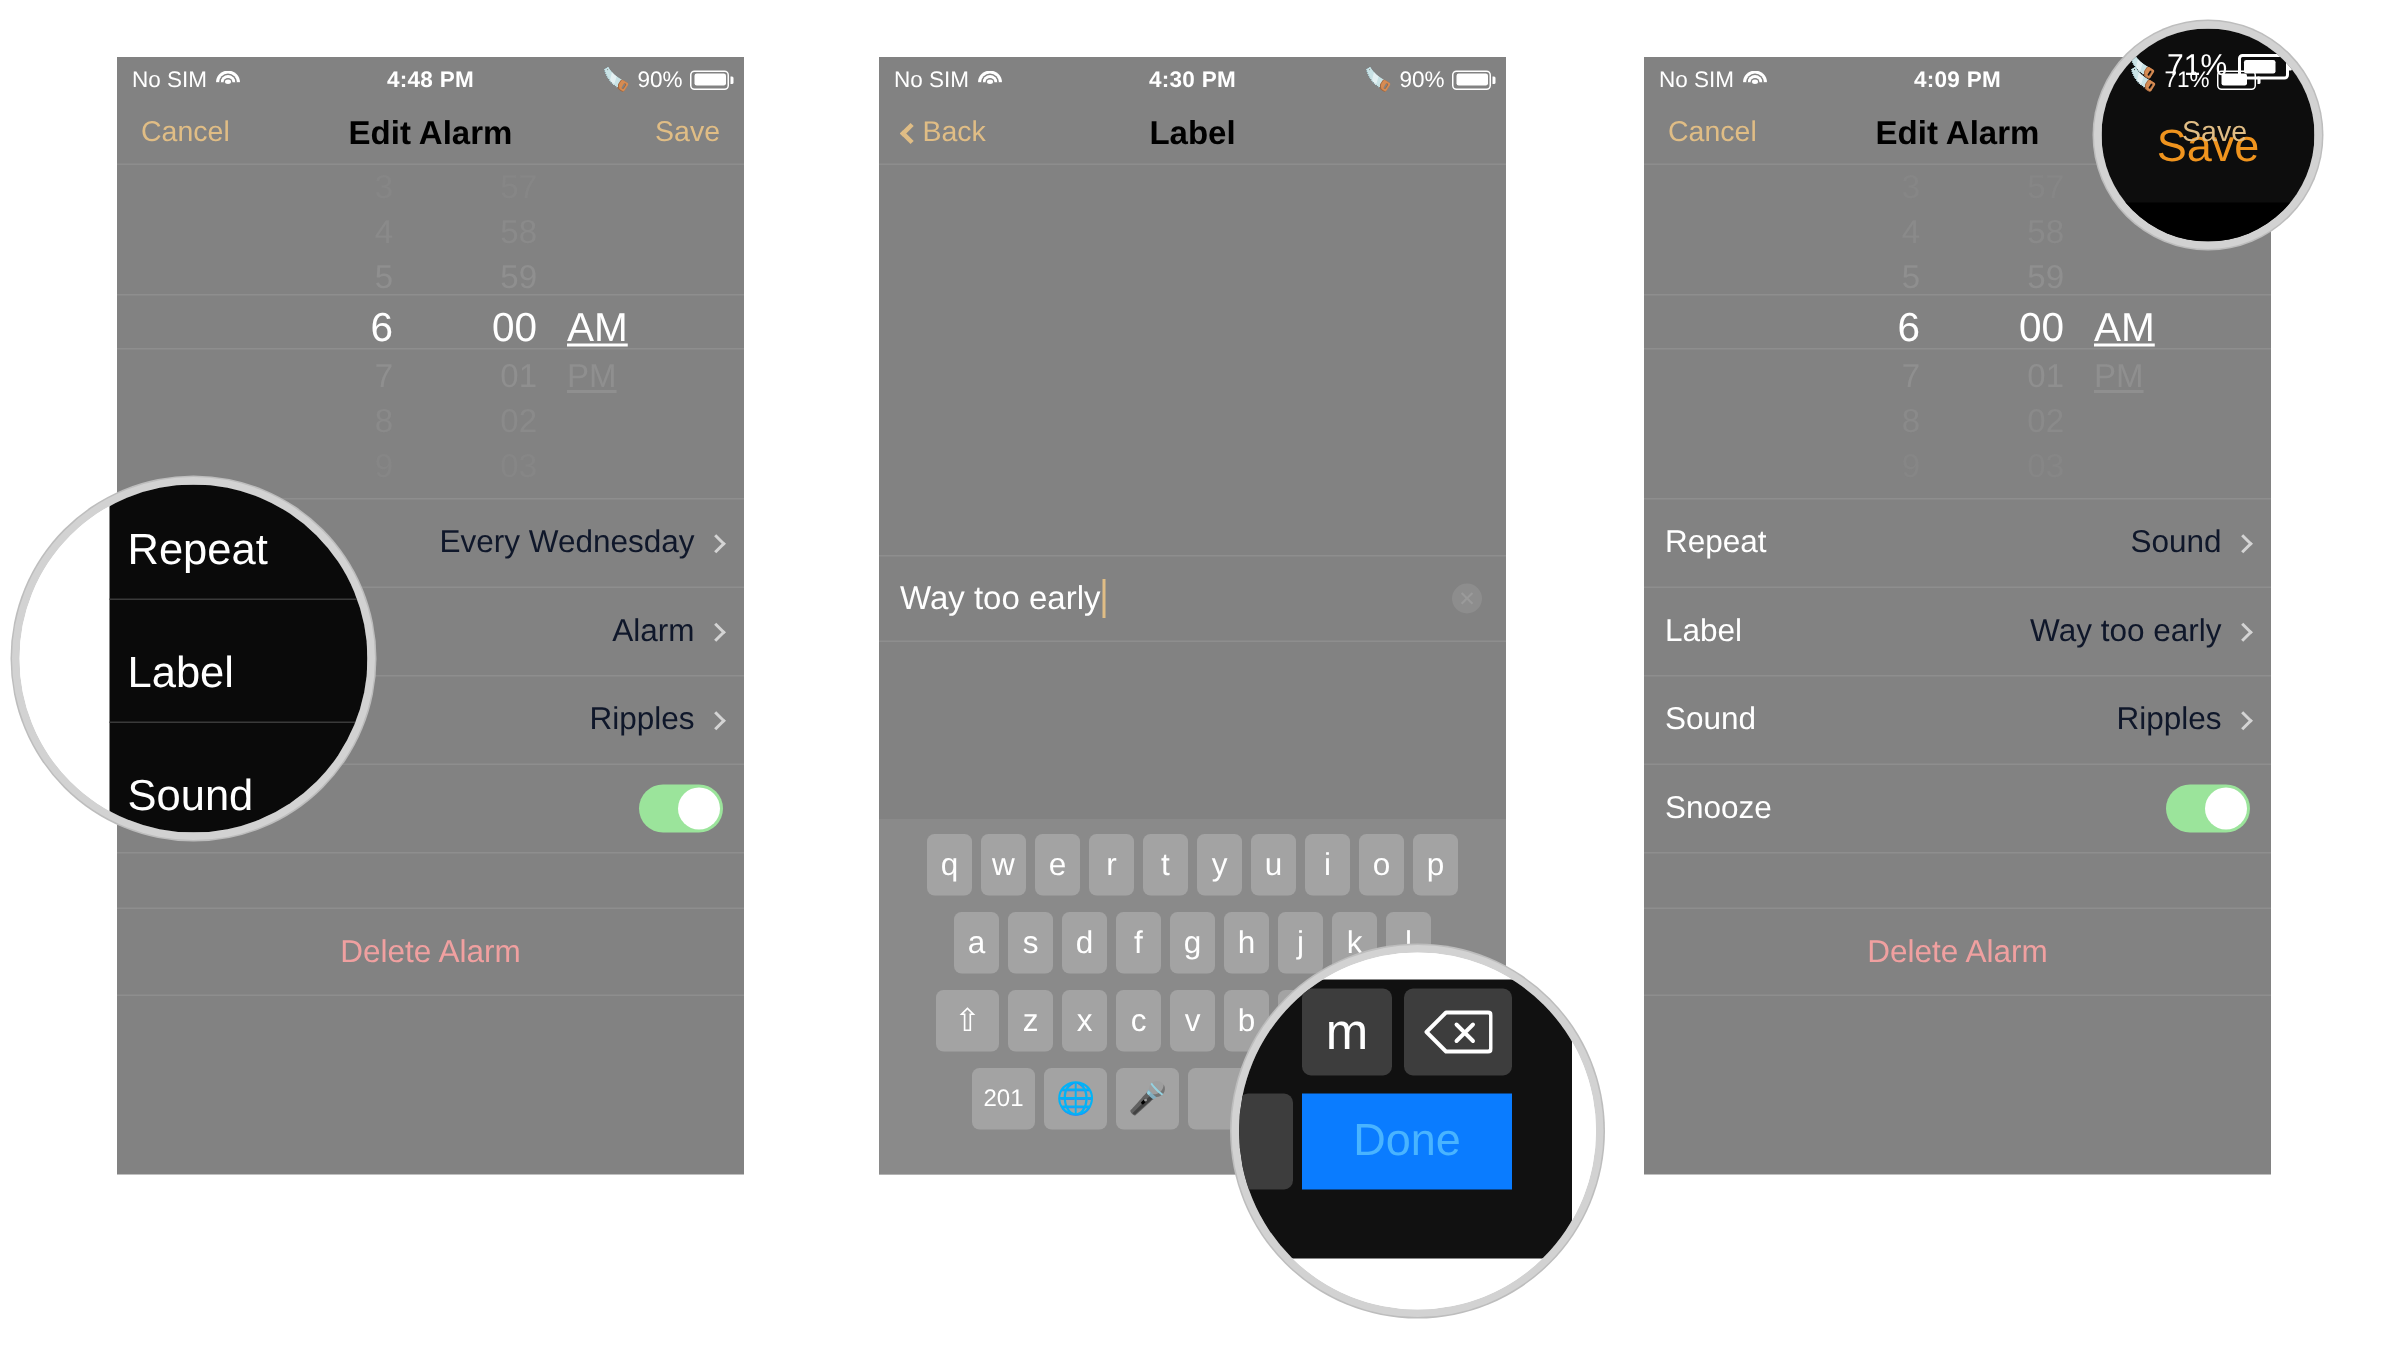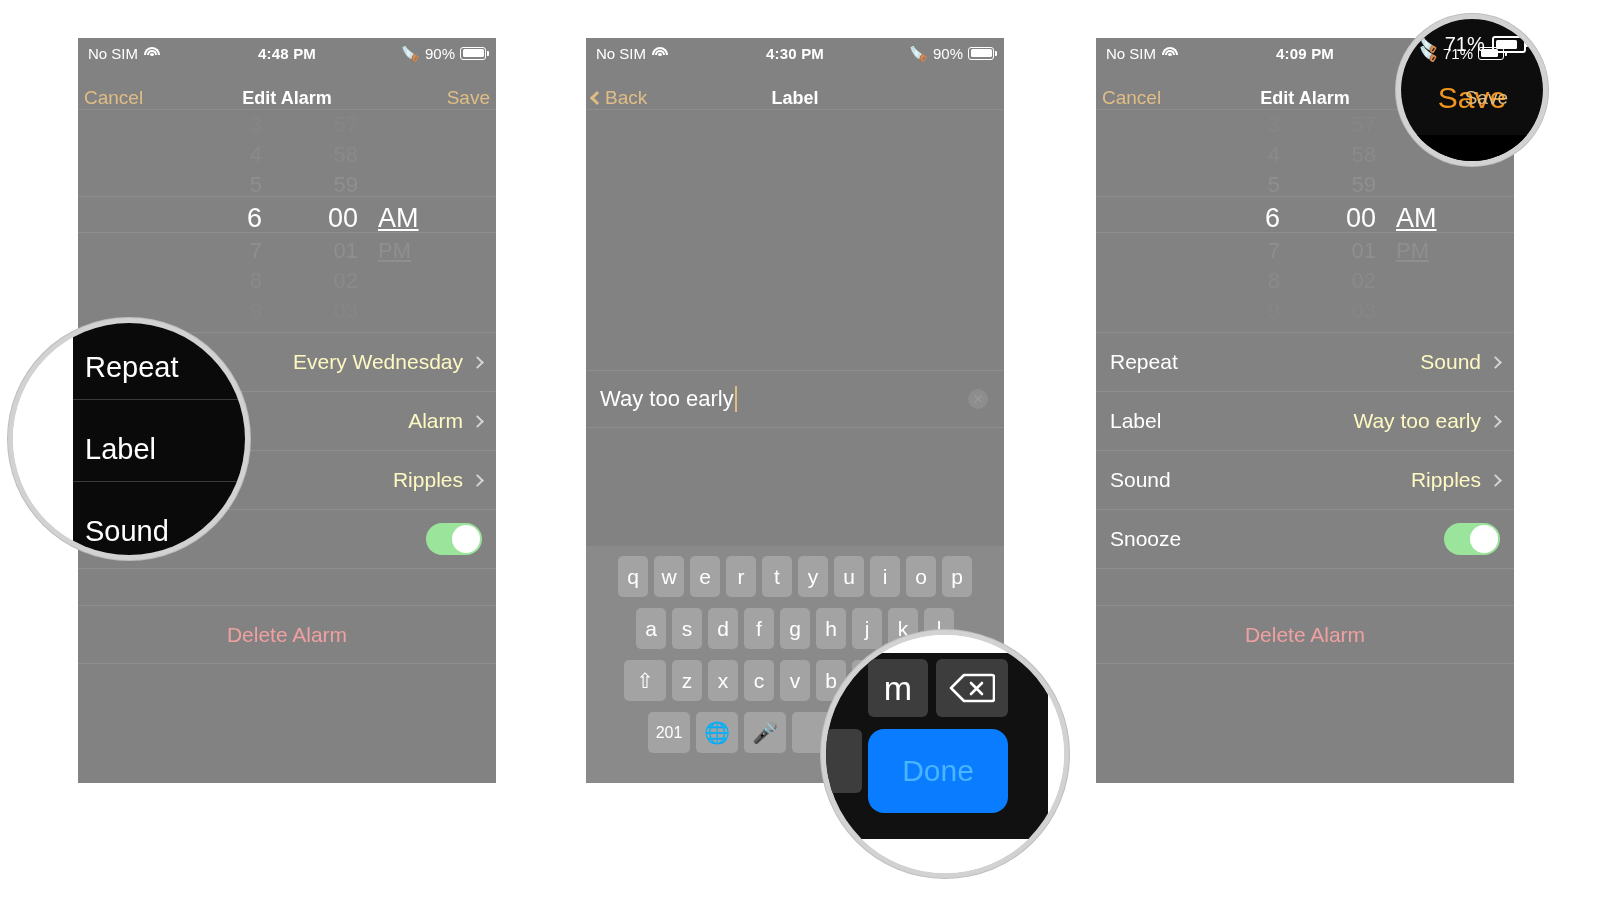--- a/index.html
+++ b/index.html
@@ -41,26 +41,26 @@
   .wifi-icon i:nth-child(3){ width:4px;  height:3px;  top:6px; border-radius:50%; background:#fff; border:none;}
   .bt-icon { font-size:15px; line-height:1; }
   .batt { display:inline-block; width:26px; height:13px; border:1.5px solid #fff; border-radius:3px; position:relative; }
   .batt::after{ content:""; position:absolute; right:-4px; top:3.5px; width:2px; height:5px; background:#fff; border-radius:0 1px 1px 0;}
   .batt i { position:absolute; left:1.5px; top:1.5px; bottom:1.5px; background:#fff; border-radius:1.5px; }
 
   
   .navbar {
     position: relative;
     height: 42px;
-    display: flex; align-items: flex-end;
-    padding: 0 6px;
+    display: flex; align-items: center;
+    padding: 0 16px;
     border-bottom: 1px solid #8d8d8d;
   }
   .nav-title { position:absolute; left:0; right:0; text-align:center;
-               font-size:18px; font-weight:700; color:#ffffff; }
+               font-size:22px; font-weight:700; color:#000000; }
   .nav-btn { font-size:19px; color:#e0bd85; position:relative; z-index:2; }
   .nav-btn.right { margin-left:auto; }
   .nav-back { display:flex; align-items:center; gap:3px; position:relative; z-index:2;}
   .chev-left { display:inline-block; width:10px; height:10px;
                border-left:3px solid #e0bd85; border-bottom:3px solid #e0bd85;
                transform:rotate(45deg); }
 
   
   .picker { position:relative; height:222px; }
   .picker .col { position:absolute; top:0; bottom:0; }
@@ -76,21 +76,21 @@
   .col-p .pk-row { justify-content:flex-start;text-decoration:underline; }
   .pk-line { position:absolute; left:0; right:0; height:1px; background:#8e8e8e; }
 
   
   .rows { border-top:1px solid #8e8e8e; }
   .row {
     height:59px; display:flex; align-items:center;
     padding:0 14px; border-bottom:1px solid #8e8e8e;
     font-size:21px; color:#ffffff;
   }
-  .row .val { margin-left:auto; color:#fef9c3; display:flex; align-items:center; gap:10px; }
+  .row .val { margin-left:auto; color:#0f172a; display:flex; align-items:center; gap:10px; }
   .chev-r { display:inline-block; width:9px; height:9px;
             border-top:2.5px solid #d4d4d4; border-right:2.5px solid #d4d4d4;
             transform:rotate(45deg); }
   .row.dim  { color:#b9b9b9; }
   .spacer { height:36px; }
   .row.delete { justify-content:center; color:#f0a0a0; border-top:1px solid #8e8e8e; }
   .toggle { margin-left:auto; width:56px; height:32px; border-radius:16px;
             background:#9be49b; position:relative; }
   .toggle i { position:absolute; right:2px; top:2px; width:28px; height:28px;
               border-radius:50%; background:#ffffff; }
@@ -131,22 +131,22 @@
 
   
   #callout2 { left:821px; top:630px; width:248px; height:248px; }
   #callout2 .c2-bg { position:absolute; inset:0; background:#ffffff; }
   #callout2 .kb-dark { position:absolute; left:0; top:18px; width:222px; height:186px; background:#111111; }
   #callout2 .dk { position:absolute; border-radius:6px; background:#3d3d3d; color:#fff;
                   display:flex; align-items:center; justify-content:center; }
   #callout2 .dk-m   { left:42px; top:6px;  width:60px; height:58px; font-size:34px; }
   #callout2 .dk-bs  { left:110px;top:6px;  width:72px; height:58px; }
   #callout2 .dk-l   { left:0px;  top:76px; width:36px; height:64px; }
-  #callout2 .dk-done{ left:42px; top:76px; width:140px; height:84px; background:#0a7cff;
-                      color:#49b4ff; font-size:30px; border-radius:16px;}
+  #callout2 .dk-done{ left:42px; top:76px; width:140px; height:64px; background:#0a7cff;
+                      color:#49b4ff; font-size:30px; border-radius:0;}
   #callout2 .bs-glyph { width:46px; height:30px; position:relative; }
 
   
   #callout3 { left:1396px; top:14px; width:152px; height:152px; }
   #callout3 .c3-black { position:absolute; inset:0; background:#0d0d0d; }
   #callout3 .c3-strip { position:absolute; left:0; right:0; bottom:0; height:26px; background:#000; }
   #callout3 .c3-status { position:absolute; left:18px; top:14px; display:flex; align-items:center;
                          gap:7px; color:#ffffff; font-size:20px; }
   #callout3 .c3-save { position:absolute; left:0; right:0; top:62px; text-align:center;
                        color:#f0941e; font-size:30px; }

